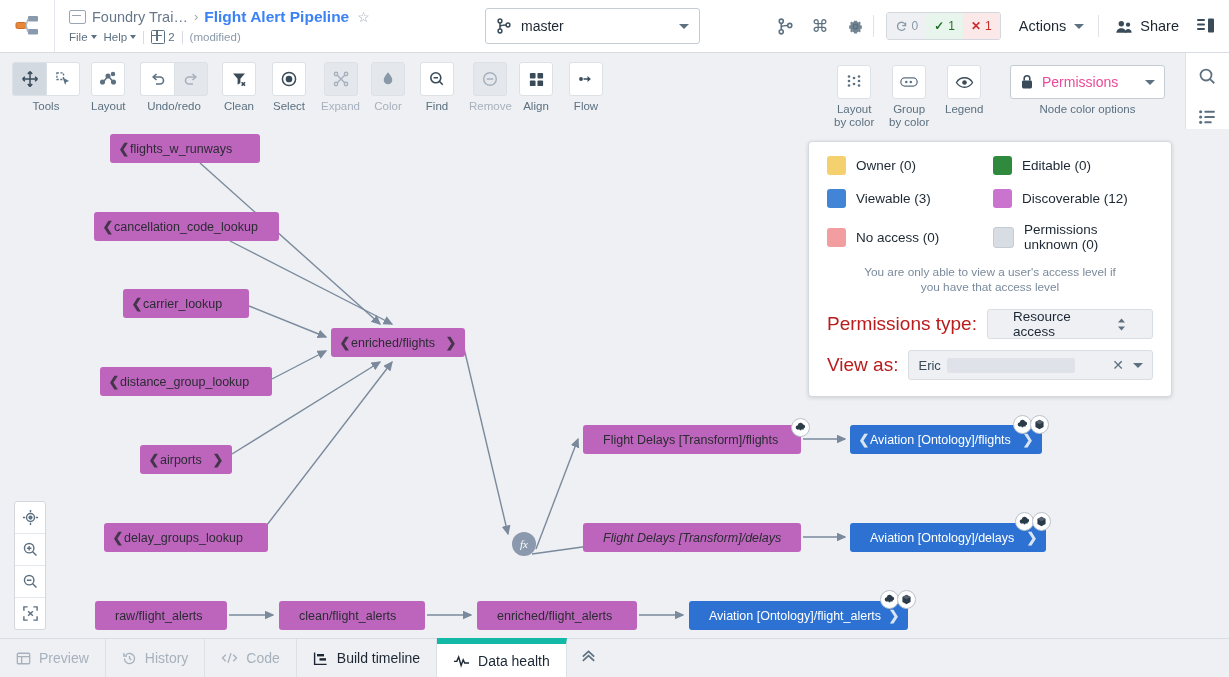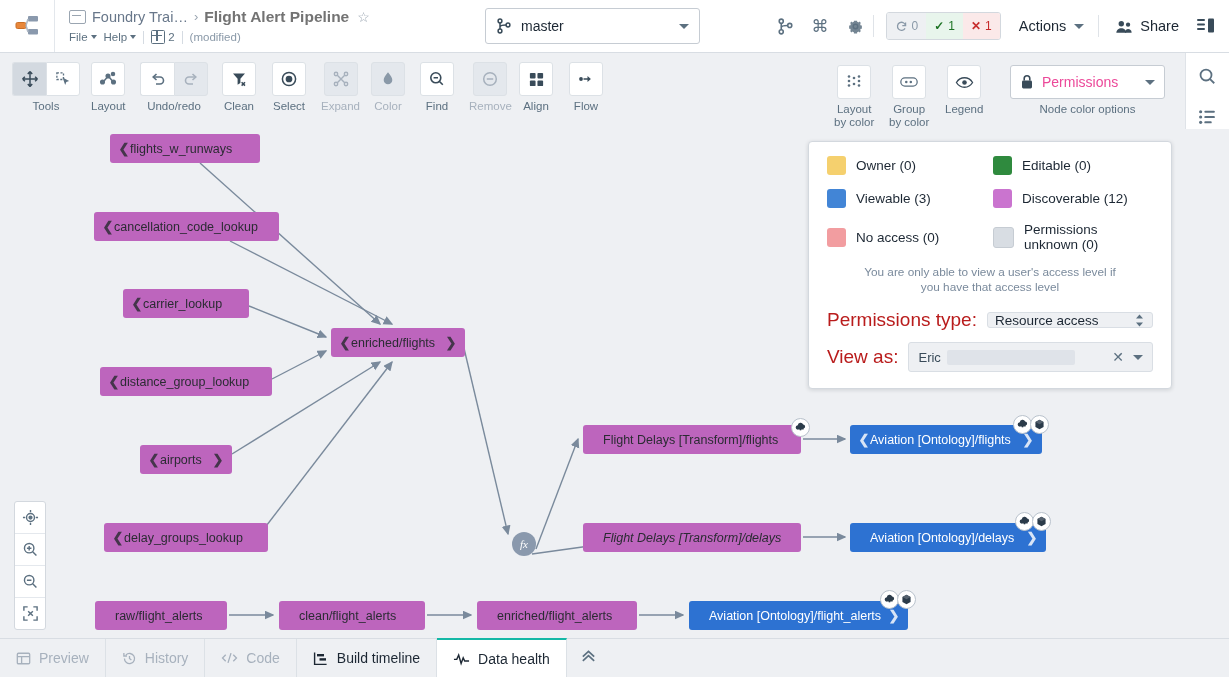--- a/index.html
+++ b/index.html
@@ -15,21 +15,21 @@
   .topbar{position:absolute;left:0;top:0;width:1229px;height:53px;background:#fff;
           border-bottom:1px solid #d8dde3;box-sizing:border-box;display:flex;align-items:center;}
   .logo-box{width:54px;height:52px;display:flex;align-items:center;justify-content:center;
             border-right:1px solid #e3e7ec;flex:none;}
   .crumbs{padding-left:14px;flex:none;}
   .crumb-row1{display:flex;align-items:center;gap:6px;height:21px;}
   .crumb-folder{width:15px;height:12px;border:1.6px solid #9aa5b1;border-radius:2px;position:relative;}
   .crumb-folder:after{content:"";position:absolute;left:2px;top:4px;width:9px;height:1.6px;background:#9aa5b1;}
   .crumb-parent{color:#68778a;font-size:14.5px;}
   .crumb-sep{color:#9aa5b1;font-size:13px;}
-  .crumb-title{color:#737373;font-size:15.5px;font-weight:bold;}
+  .crumb-title{color:#3b82f6;font-size:15.5px;font-weight:bold;}
   .star{color:#9aa5b1;font-size:14px;margin-left:2px;cursor:pointer;}
   .crumb-row2{display:flex;align-items:center;gap:7px;height:18px;margin-top:1px;color:#5c7080;font-size:11.5px;}
   .menu-item{cursor:pointer;display:flex;align-items:center;gap:3px;}
   .caretd{width:0;height:0;border-left:3.5px solid transparent;border-right:3.5px solid transparent;
           border-top:4.5px solid #5c7080;}
   .vline{width:1px;height:13px;background:#d5dbe2;}
   .grid-ico{display:inline-block;width:12px;height:12px;border:1.4px solid #5c7080;border-radius:1.5px;position:relative;}
   .grid-ico:before{content:"";position:absolute;left:4px;top:0;width:1.4px;height:10px;background:#5c7080;}
   .grid-ico:after{content:"";position:absolute;left:0;top:4px;width:10px;height:1.4px;background:#5c7080;}
   .muted{color:#8a99a8;}
@@ -98,34 +98,34 @@
 
   
   .legend{position:absolute;left:808px;top:141px;width:364px;background:#fff;border:1px solid #d3d8de;
           border-radius:4px;box-shadow:0 1px 4px rgba(16,22,26,.14);padding:14px 18px 14px;box-sizing:border-box;}
   .lg-grid{display:grid;grid-template-columns:1fr 1fr;row-gap:14px;column-gap:6px;}
   .lg-item{display:flex;align-items:center;gap:10px;font-size:13.5px;color:#1c2733;}
   .sw{width:19px;height:19px;border-radius:3px;flex:none;}
   .lg-note{text-align:center;font-size:11.8px;color:#7a8a9c;line-height:15px;margin:13px 0 14px;}
   .lg-row{display:flex;align-items:center;margin-bottom:11px;}
   .lg-row .lab{font-size:19px;color:#b91c1c;}
-  .sel-box{flex:1;height:16px;background:#eef0f3;border:1px solid #d9dee4;border-radius:3px;
-           display:flex;align-items:center;padding:0 7px;box-sizing:border-box;margin-left:10px;cursor:pointer;}
+  .sel-box{flex:1;height:30px;background:#eef0f3;border:1px solid #d9dee4;border-radius:3px;
+           display:flex;align-items:center;padding:0 25px;box-sizing:border-box;margin-left:10px;cursor:pointer;}
   .sel-box .v{flex:1;font-size:13.5px;color:#1c2733;}
   .viewas-box{flex:1;height:30px;background:#eef0f3;border:1px solid #d9dee4;border-radius:3px;
               display:flex;align-items:center;padding:0 9px;box-sizing:border-box;margin-left:10px;cursor:text;position:relative;}
   .redact{position:absolute;left:38px;top:7px;width:128px;height:15px;background:#dfe3e9;border-radius:2px;}
 
   
   .bottom{position:absolute;left:0;bottom:0;width:1229px;height:39px;background:#eef0f3;
           border-top:1px solid #d8dde3;box-sizing:border-box;display:flex;align-items:stretch;}
   .btab{display:flex;align-items:center;gap:8px;padding:0 16px;font-size:14px;color:#1c2733;
         border-right:1px solid #dce1e6;cursor:pointer;background:transparent;}
   .btab.dis{color:#a7b1bd;}
-  .btab.act{background:#fff;border-top:2px solid #14b8a6;margin-top:-1px;}
+  .btab.act{background:#fff;border-top:6px solid #14b8a6;margin-top:-1px;}
   .bcollapse{display:flex;align-items:center;justify-content:center;width:44px;color:#5c7080;cursor:pointer;}
 </style>
 </head>
 <body>
 
 <div id="app">
 
   <div class="topbar">
     <div class="logo-box">
       <svg width="26" height="26" viewBox="0 0 26 26">

